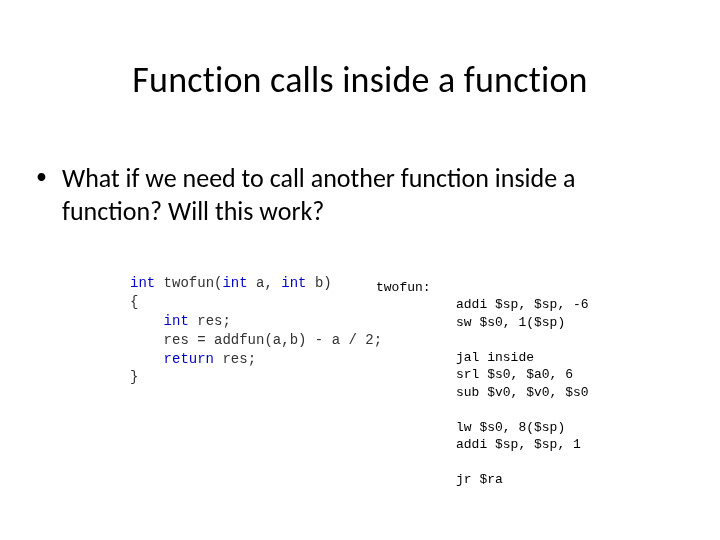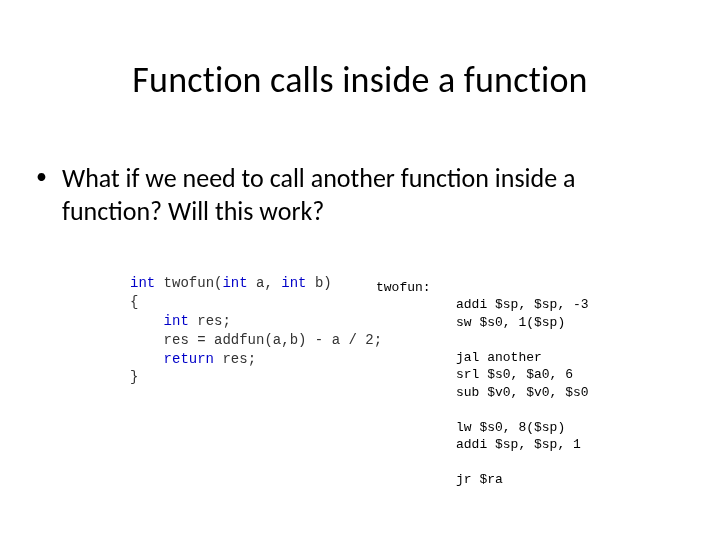--- a/index.html
+++ b/index.html
@@ -94,24 +94,24 @@
 
   <div class="code-c"><span class="kw">int</span><span> twofun(</span><span class="kw">int</span><span> a, </span><span class="kw">int</span><span> b)</span>
 <span>{</span>
 <span>    </span><span class="kw">int</span><span> res;</span>
 <span>    res = addfun(a,b) - a / 2;</span>
 <span>    </span><span class="kw">return</span><span> res;</span>
 <span>}</span></div>
 
   <div class="asm-label">twofun:</div>
 
-  <div class="asm"><span>addi $sp, $sp, -3</span>
+  <div class="asm"><span>addi $sp, $sp, -6</span>
 <span>sw $s0, 1($sp)</span>
 <span></span>
-<span>jal another</span>
+<span>jal inside</span>
 <span>srl $s0, $a0, 6</span>
 <span>sub $v0, $v0, $s0</span>
 <span></span>
 <span>lw $s0, 8($sp)</span>
 <span>addi $sp, $sp, 1</span>
 <span></span>
 <span>jr $ra</span></div>
 
 </div>
 

